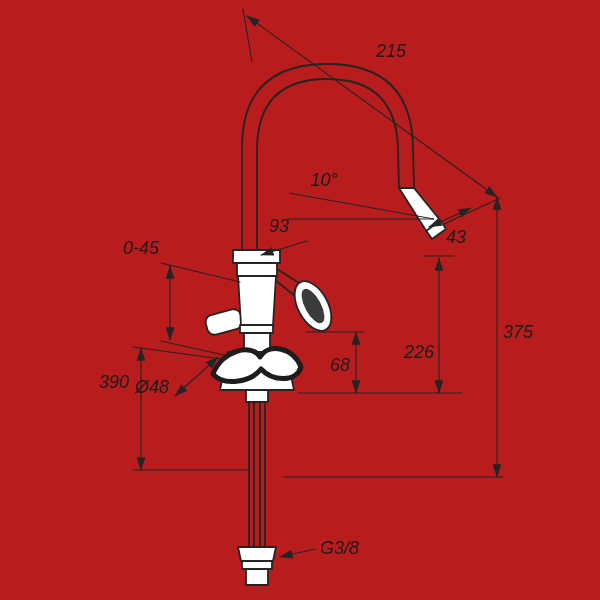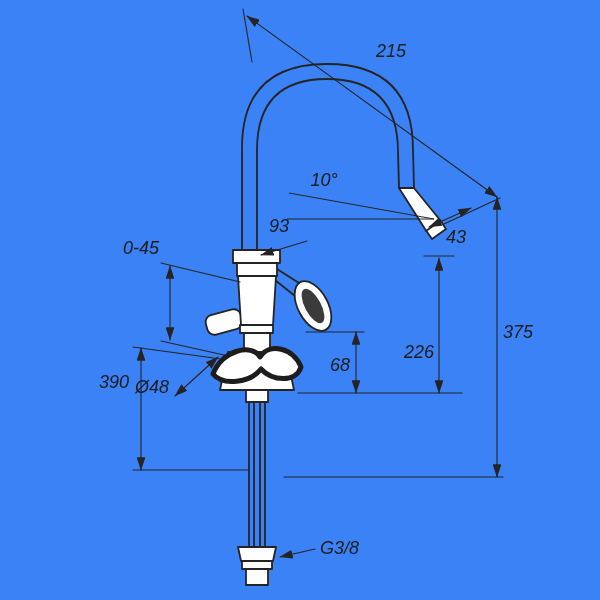--- a/index.html
+++ b/index.html
@@ -1,16 +1,16 @@
 <!DOCTYPE html>
 <html><head>
 <meta charset="utf-8">
 <style>
   html,body{margin:0;padding:0;background:#ffffff;}
-  .stage{width:600px;height:600px;position:relative;background:#3b82f6;overflow:hidden;}
+  .stage{width:600px;height:600px;position:relative;background:#b91c1c;overflow:hidden;}
   .outline{fill:none;stroke:#242424;stroke-width:1.8;stroke-linejoin:round;stroke-linecap:round;}
   .fillwhite{fill:#ffffff;}
   .thick{fill:#ffffff;stroke:#1d1d1d;stroke-width:5;stroke-linejoin:round;}
   .dimline{fill:none;stroke:#242424;stroke-width:1.1;stroke-linecap:round;}
   .thinline{fill:none;stroke:#242424;stroke-width:1;}
   .dim-text{font:italic 18px "Liberation Sans", sans-serif;fill:#1c1c1c;}
 </style>
 </head>
 <body>
 

